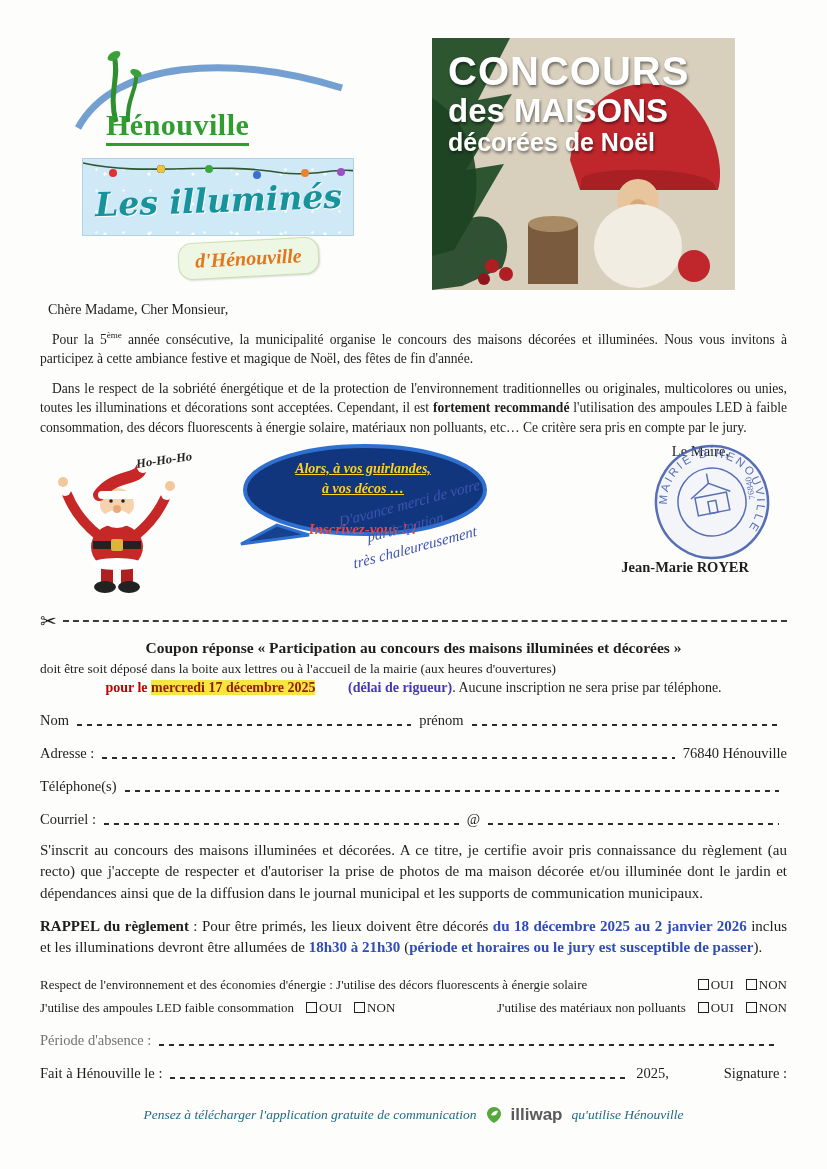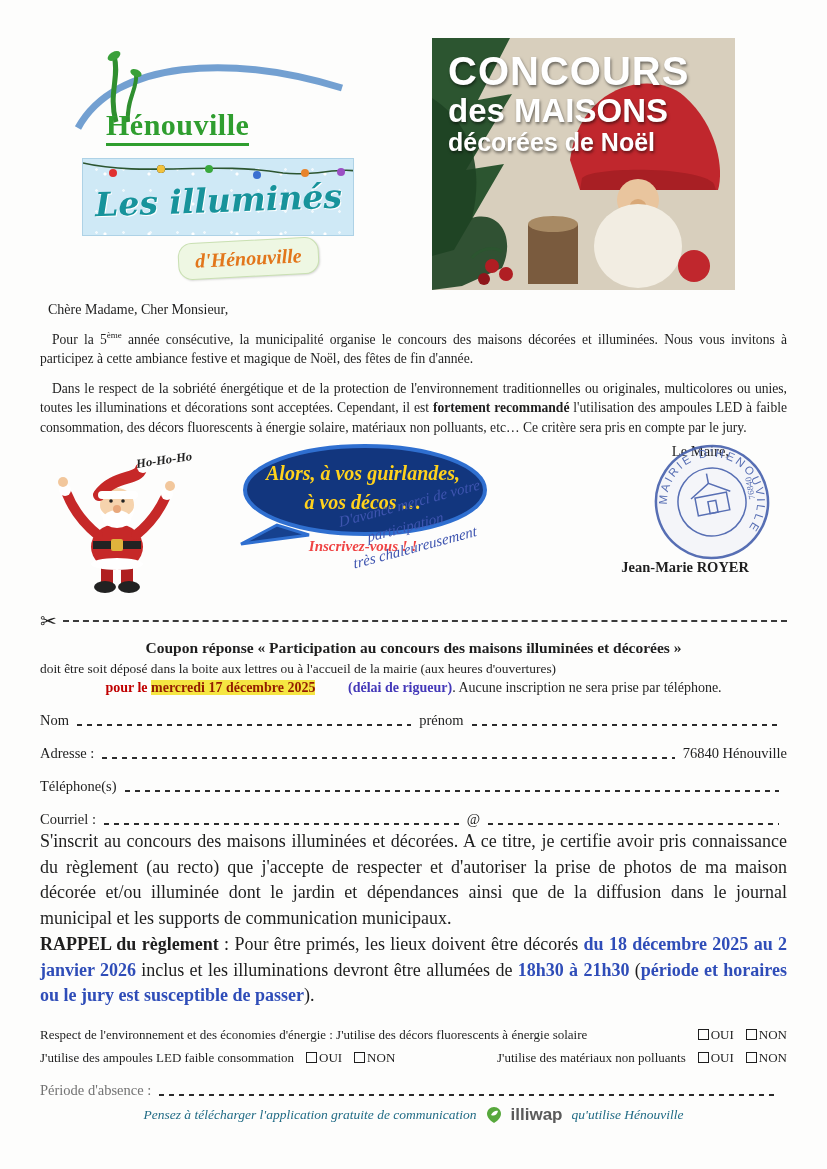--- a/index.html
+++ b/index.html
@@ -43,21 +43,21 @@
   sup { font-size:9px; }
 
   .sig-block { position:relative; height:160px; margin-top:4px; }
   .santa { position:absolute; left:15px; top:20px; }
   .hoho { position:absolute; left:96px; top:12px; font-size:12.5px; font-weight:bold; font-style:italic;
           transform:rotate(-8deg); color:#222; }
   .bubble { position:absolute; left:195px; top:2px; width:255px; height:105px; }
   .bubble svg { position:absolute; left:0; top:0; }
   .bubble-text { position:absolute; left:18px; top:16px; width:220px; text-align:center;
                  font-style:italic; font-weight:bold; line-height:1.45; }
-  .bubble-l12 { color:#ffd21c; font-size:20px; }
+  .bubble-l12 { color:#ffd21c; font-size:14px;text-decoration:underline; }
   .bubble-l3 { color:#ef4444; font-size:15px; margin-top:19px; }
   .lemaire { position:absolute; right:58px; top:2px; font-size:14.5px; }
   .handwriting { position:absolute; left:300px; top:52px; transform:rotate(-15deg) skewX(-6deg);
                  color:#3f55b0; font-style:italic; font-size:15px; line-height:1.45; }
   .hw2 { padding-left:26px; } .hw3 { padding-left:8px; }
   .stamp { position:absolute; right:14px; top:0; width:122px; height:122px; transform:rotate(-11deg); opacity:.92; }
   .royer { position:absolute; right:38px; top:118px; font-weight:bold; font-size:14.5px; }
 
   
   .cut-row { display:flex; align-items:center; margin:10px 0 8px; }
@@ -70,21 +70,21 @@
   .dl-pre { color:#c00000; font-weight:bold; }
   .dl-date { background:#f5e642; color:#931c00; font-weight:bold; }
   .dl-emph { color:#4338b8; font-weight:bold;margin-left:29px; }
 
   .form-row { display:flex; align-items:flex-end; font-size:14.5px; margin-top:16px; white-space:nowrap; }
   .fill { flex:1; height:5px; margin:0 8px 3px;
           background-image:linear-gradient(to right,#2b2b2b 55%,transparent 0);
           background-size:10px 1.7px; background-repeat:repeat-x; background-position:0 100%; }
   .fill.f2 { flex:.92; } .fill.f3 { flex:.82; }
 
-  .body-para { margin-top:1px; font-size:18px; line-height:1.42; text-align:justify; }
+  .body-para { margin-top:12px; font-size:15px; line-height:1.42; text-align:justify; }
   .blue { color:#2f4db8; font-weight:bold; }
   .bold { font-weight:bold; }
 
   .env { margin-top:18px; font-size:13px; }
   .env-row { display:flex; align-items:center; justify-content:space-between; white-space:nowrap; margin-top:7px; }
   .cbgroup { display:inline-flex; align-items:center; }
   .cb { display:inline-block; width:11px; height:11px; border:1.5px solid #1e1e1e; margin-left:12px; margin-right:2px; }
 
   .red { color:#737373; }
   .spacer { width:55px; }
@@ -301,20 +301,27 @@
           <span>NON</span>
         </span>
       </div>
     </div>
 
     <div class="form-row">
       <span class="red">Période d'absence :</span>
       <div class="fill"></div>
     </div>
 
+    <div class="form-row">
+      <span>Fait à Hénouville le :</span>
+      <div class="fill"></div>
+      <span>2025,</span>
+      <span class="spacer"></span>
+      <span>Signature :</span>
+    </div>
 
   </div>
 
   <div class="footer">
     <span>Pensez à télécharger l'application gratuite de communication</span>
     <span class="illiwap">
       <svg width="16" height="18" viewBox="0 0 16 18">
         <path d="M8,1 C12,1 15,4 15,8 C15,13 8,17 8,17 C8,17 1,13 1,8 C1,4 4,1 8,1 Z" fill="#57a83c"></path>
         <path d="M5,9 C7,5 10,4.5 12,5 C11,9 8,10.5 5,9 Z" fill="#ffffff"></path>
       </svg>

